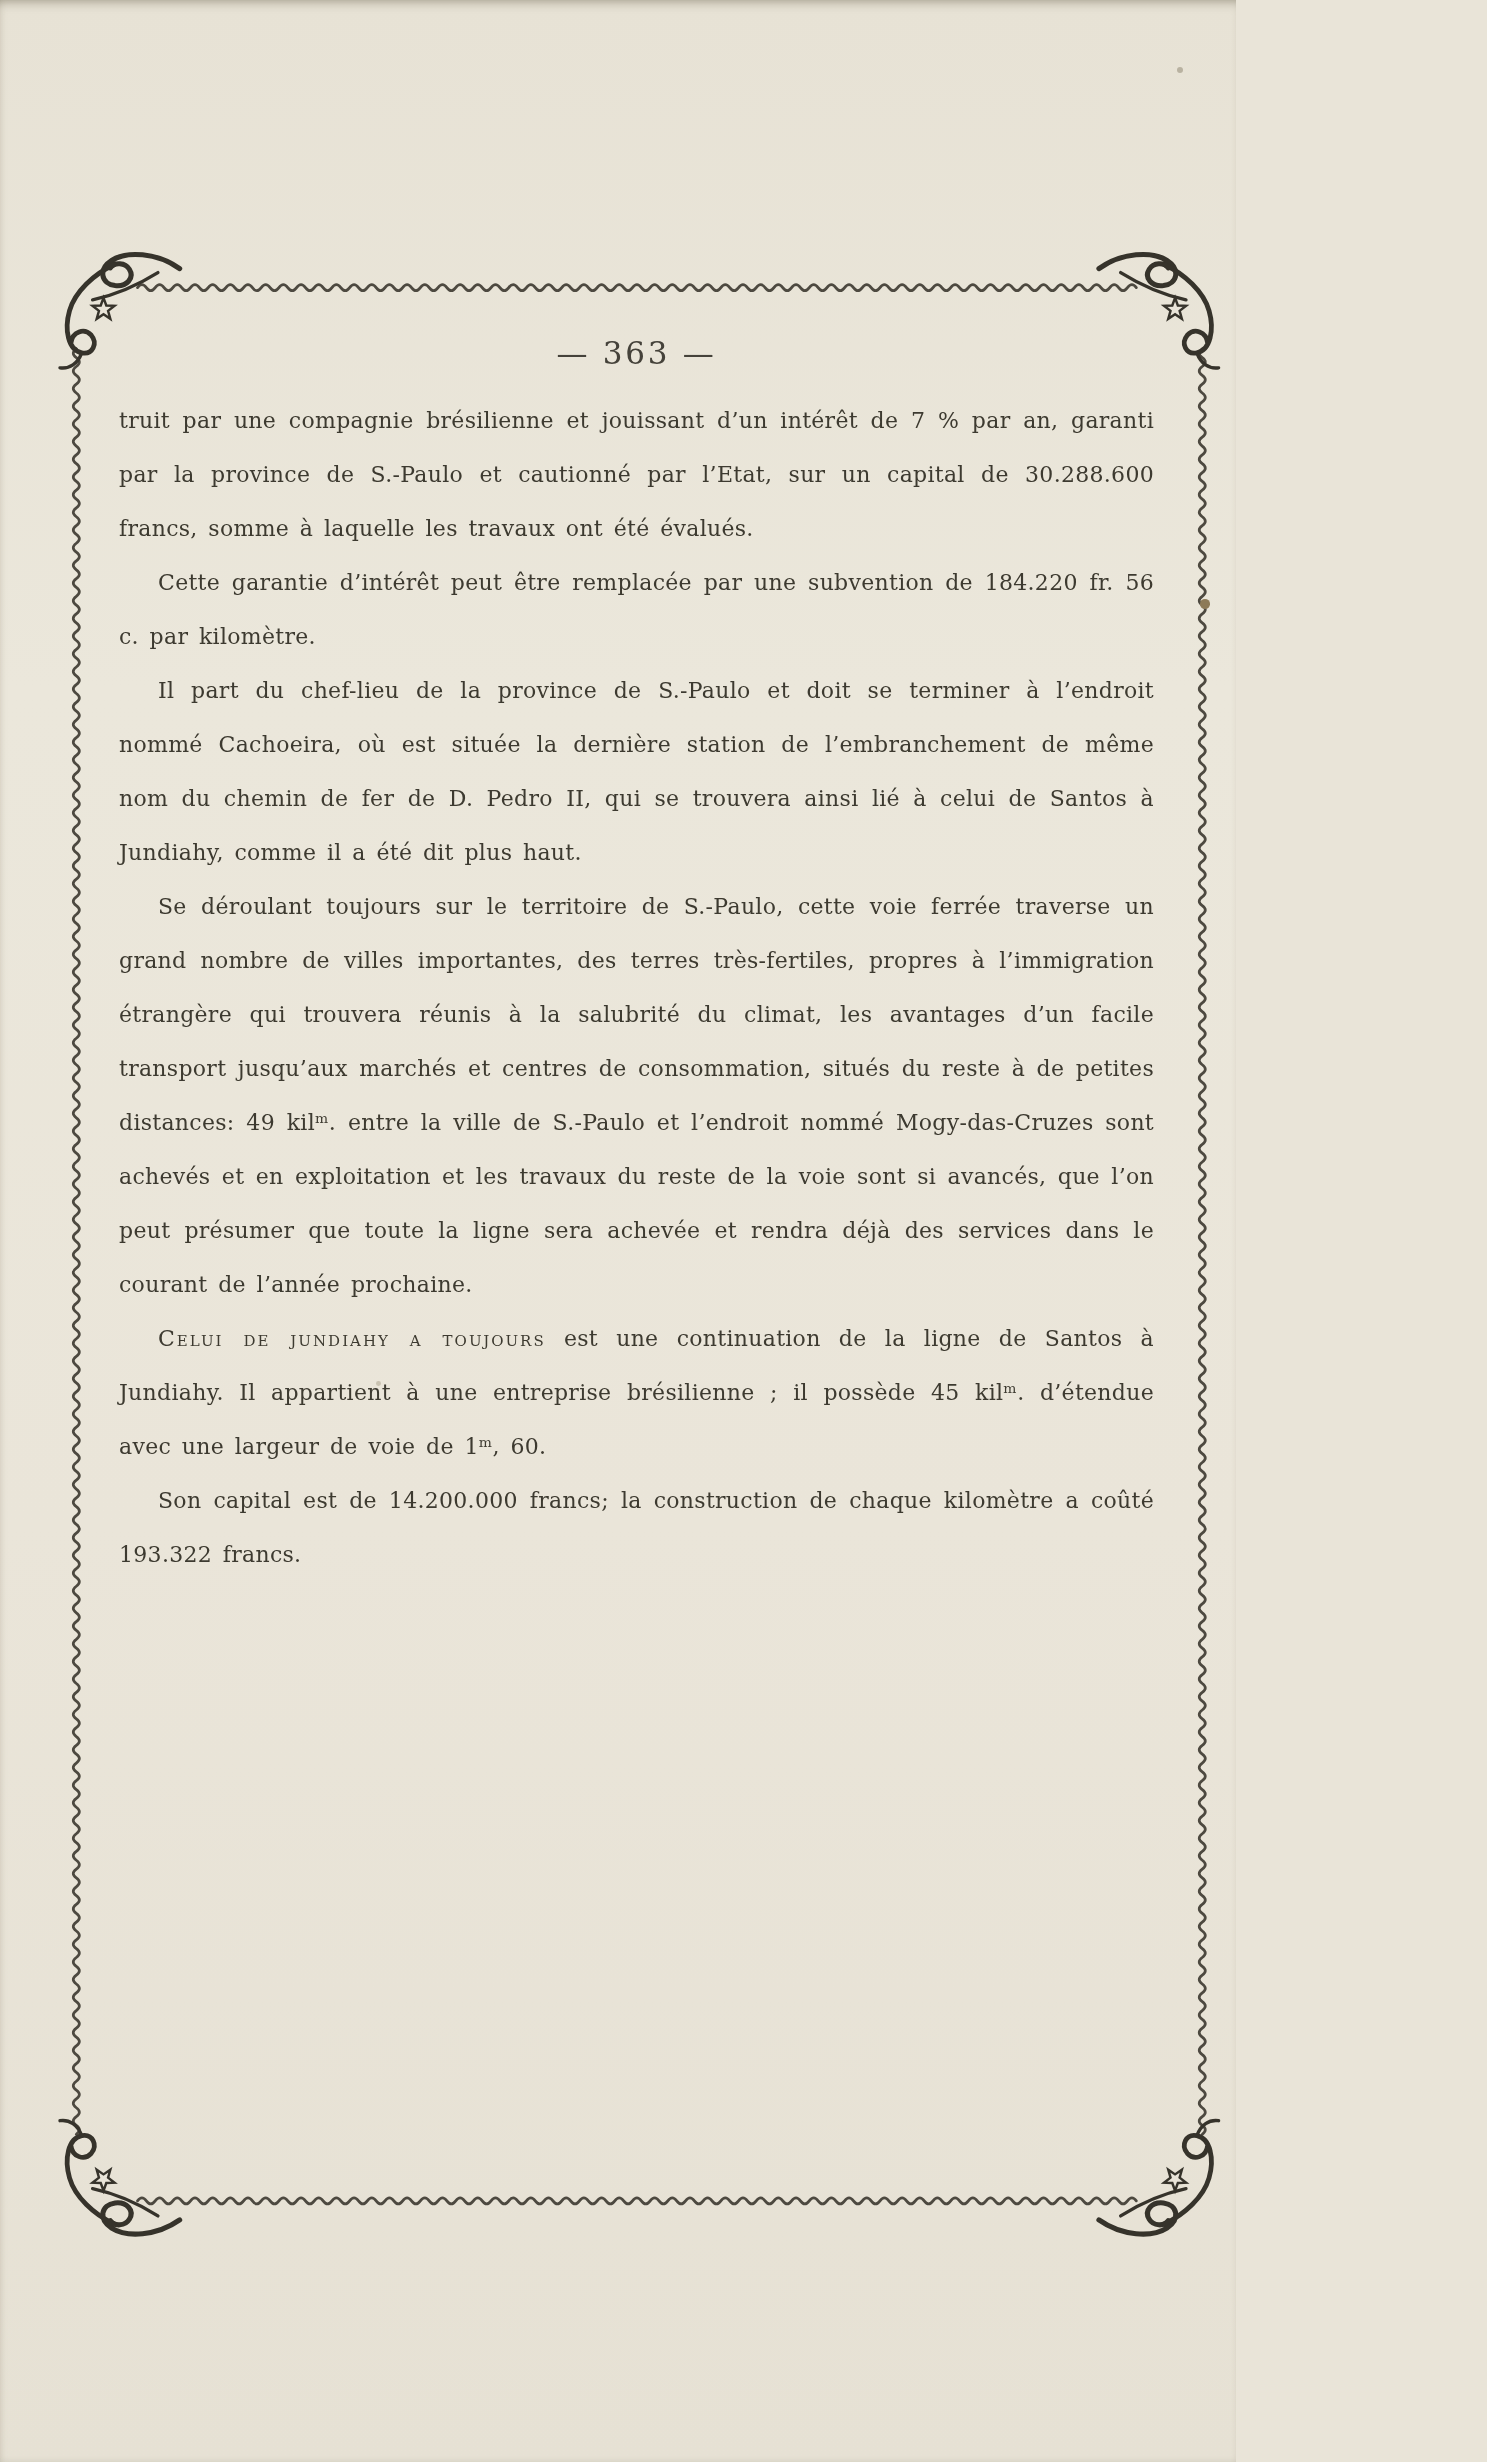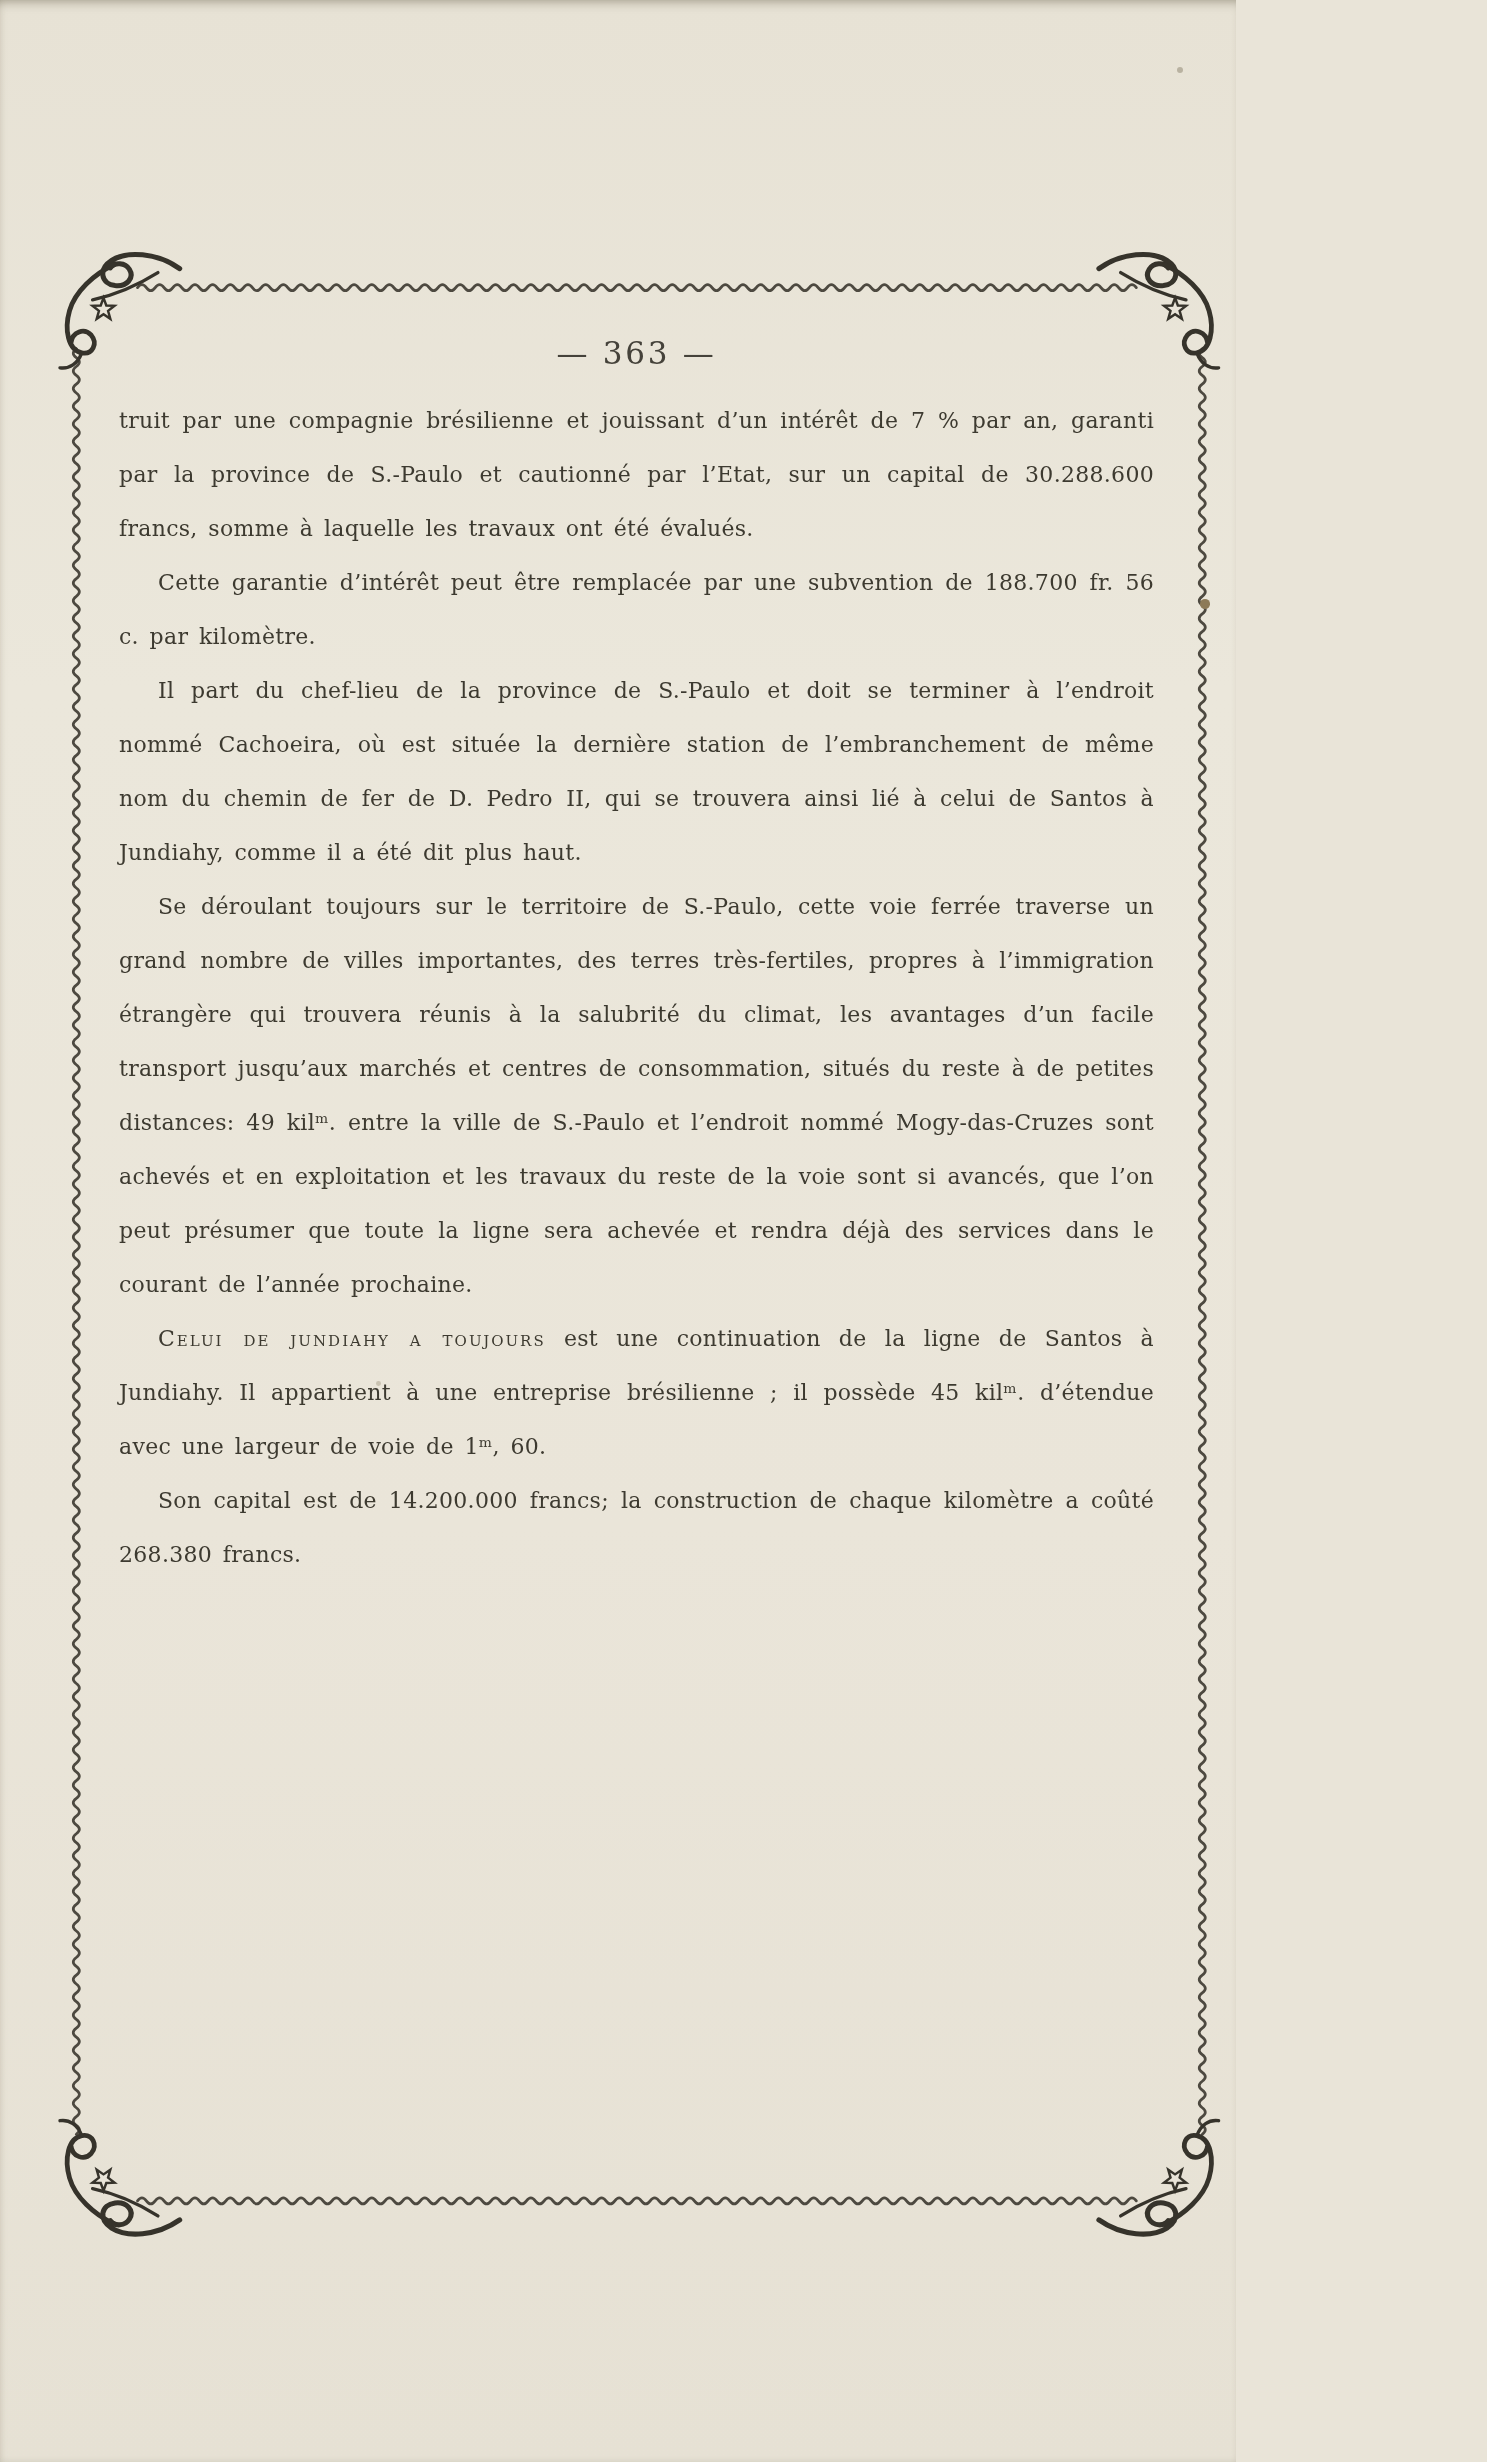--- a/index.html
+++ b/index.html
@@ -106,29 +106,29 @@
     <use href="#flourish" transform="translate(1768,423) scale(-1,1)"></use>
     <use href="#flourish" transform="translate(112,3237) scale(1,-1)"></use>
     <use href="#flourish" transform="translate(1768,3237) scale(-1,-1)"></use>
   </svg>
 
   <div class="content">
     <div class="page-number">— 363 —</div>
 
     <p>truit par une compagnie brésilienne et jouissant d’un intérêt de 7 % par an, garanti par la province de S.-Paulo et cautionné par l’Etat, sur un capital de 30.288.600 francs, somme à laquelle les travaux ont été évalués.</p>
 
-    <p class="indent">Cette garantie d’intérêt peut être remplacée par une subvention de 188.700 fr. 56 c. par kilomètre.</p>
+    <p class="indent">Cette garantie d’intérêt peut être remplacée par une subvention de 184.220 fr. 56 c. par kilomètre.</p>
 
     <p class="indent">Il part du chef-lieu de la province de S.-Paulo et doit se terminer à l’endroit nommé Cachoeira, où est située la dernière station de l’embranchement de même nom du chemin de fer de D. Pedro II, qui se trouvera ainsi lié à celui de Santos à Jundiahy, comme il a été dit plus haut.</p>
 
     <p class="indent">Se déroulant toujours sur le territoire de S.-Paulo, cette voie ferrée traverse un grand nombre de villes importantes, des terres très-fertiles, propres à l’immigration étrangère qui trouvera réunis à la salubrité du climat, les avantages d’un facile transport jusqu’aux marchés et centres de consommation, situés du reste à de petites distances: 49 kilᵐ. entre la ville de S.-Paulo et l’endroit nommé Mogy-das-Cruzes sont achevés et en exploitation et les travaux du reste de la voie sont si avancés, que l’on peut présumer que toute la ligne sera achevée et rendra déjà des services dans le courant de l’année prochaine.</p>
 
     <p class="indent"><span class="smallcaps">Celui de jundiahy a toujours</span><span> est une continuation de la ligne de Santos à Jundiahy. Il appartient à une entreprise brésilienne ; il possède 45 kilᵐ. d’étendue avec une largeur de voie de 1ᵐ, 60.</span></p>
 
-    <p class="indent">Son capital est de 14.200.000 francs; la construction de chaque kilomètre a coûté 268.380 francs.</p>
+    <p class="indent">Son capital est de 14.200.000 francs; la construction de chaque kilomètre a coûté 193.322 francs.</p>
 
   </div>
 
   <div class="speck s1"></div>
   <div class="speck s2"></div>
   <div class="speck s3"></div>
   <div class="speck s4"></div>
 
   <div class="edge-shade"></div>
 </div>

